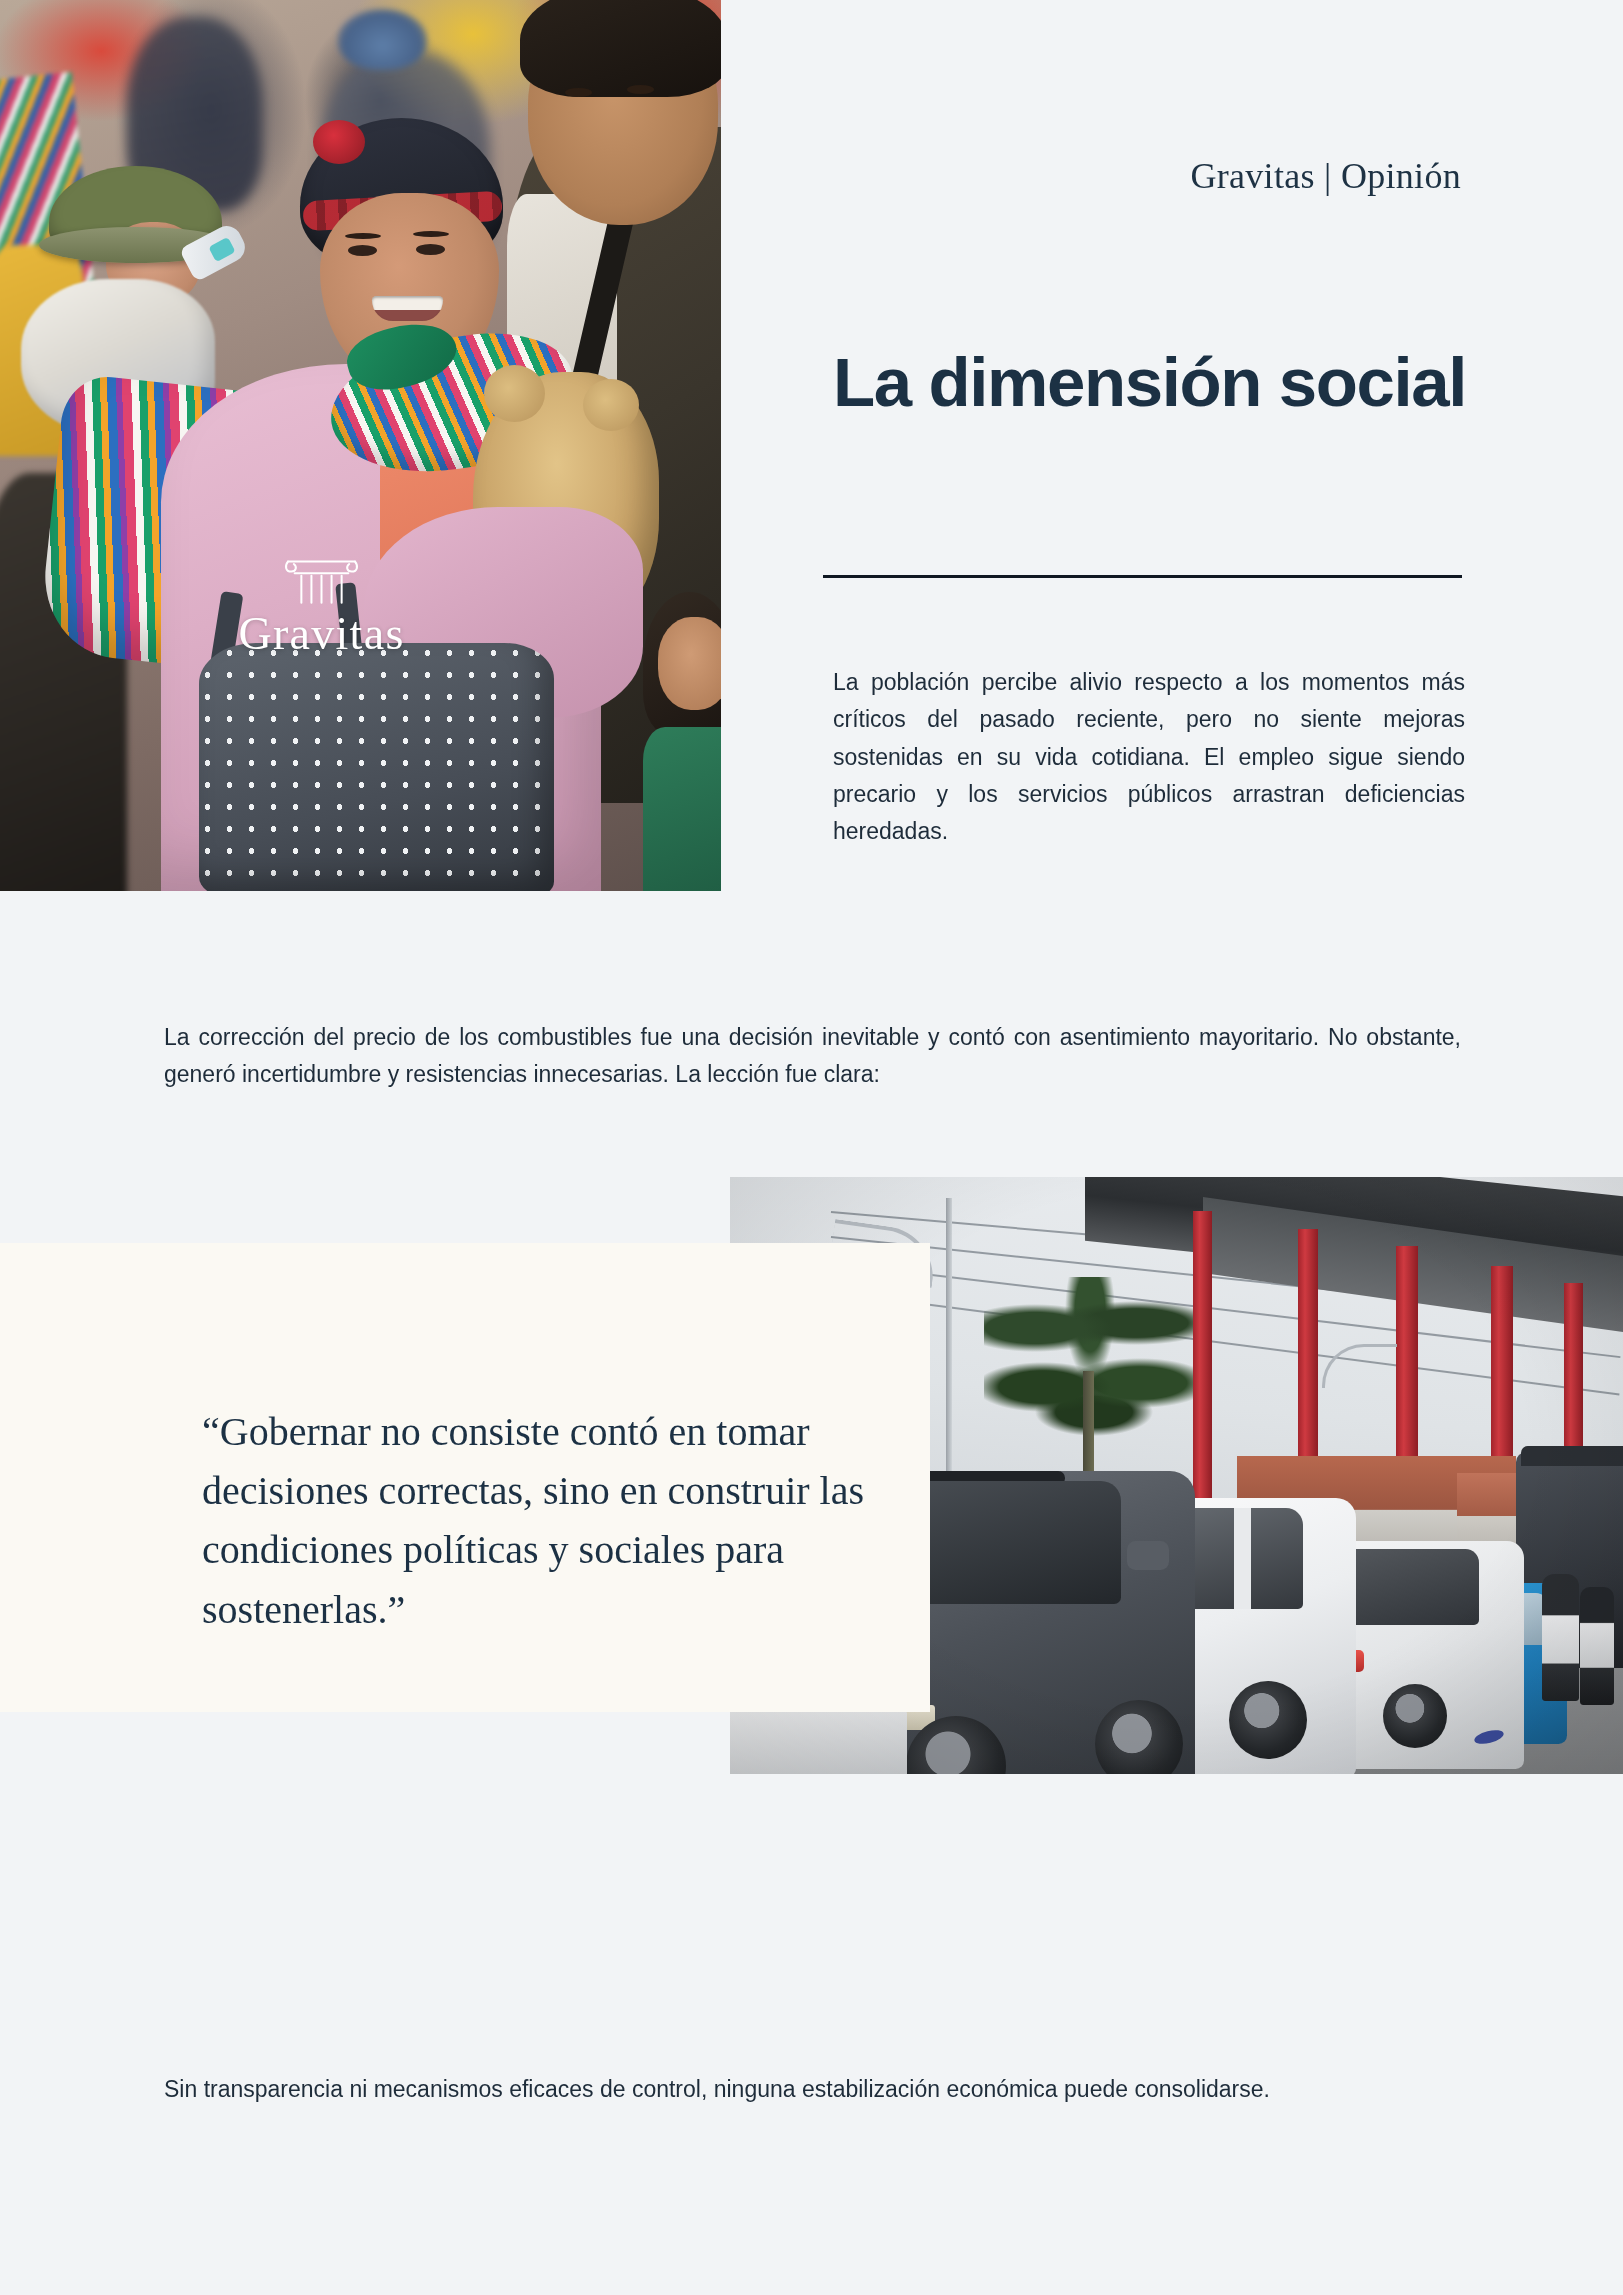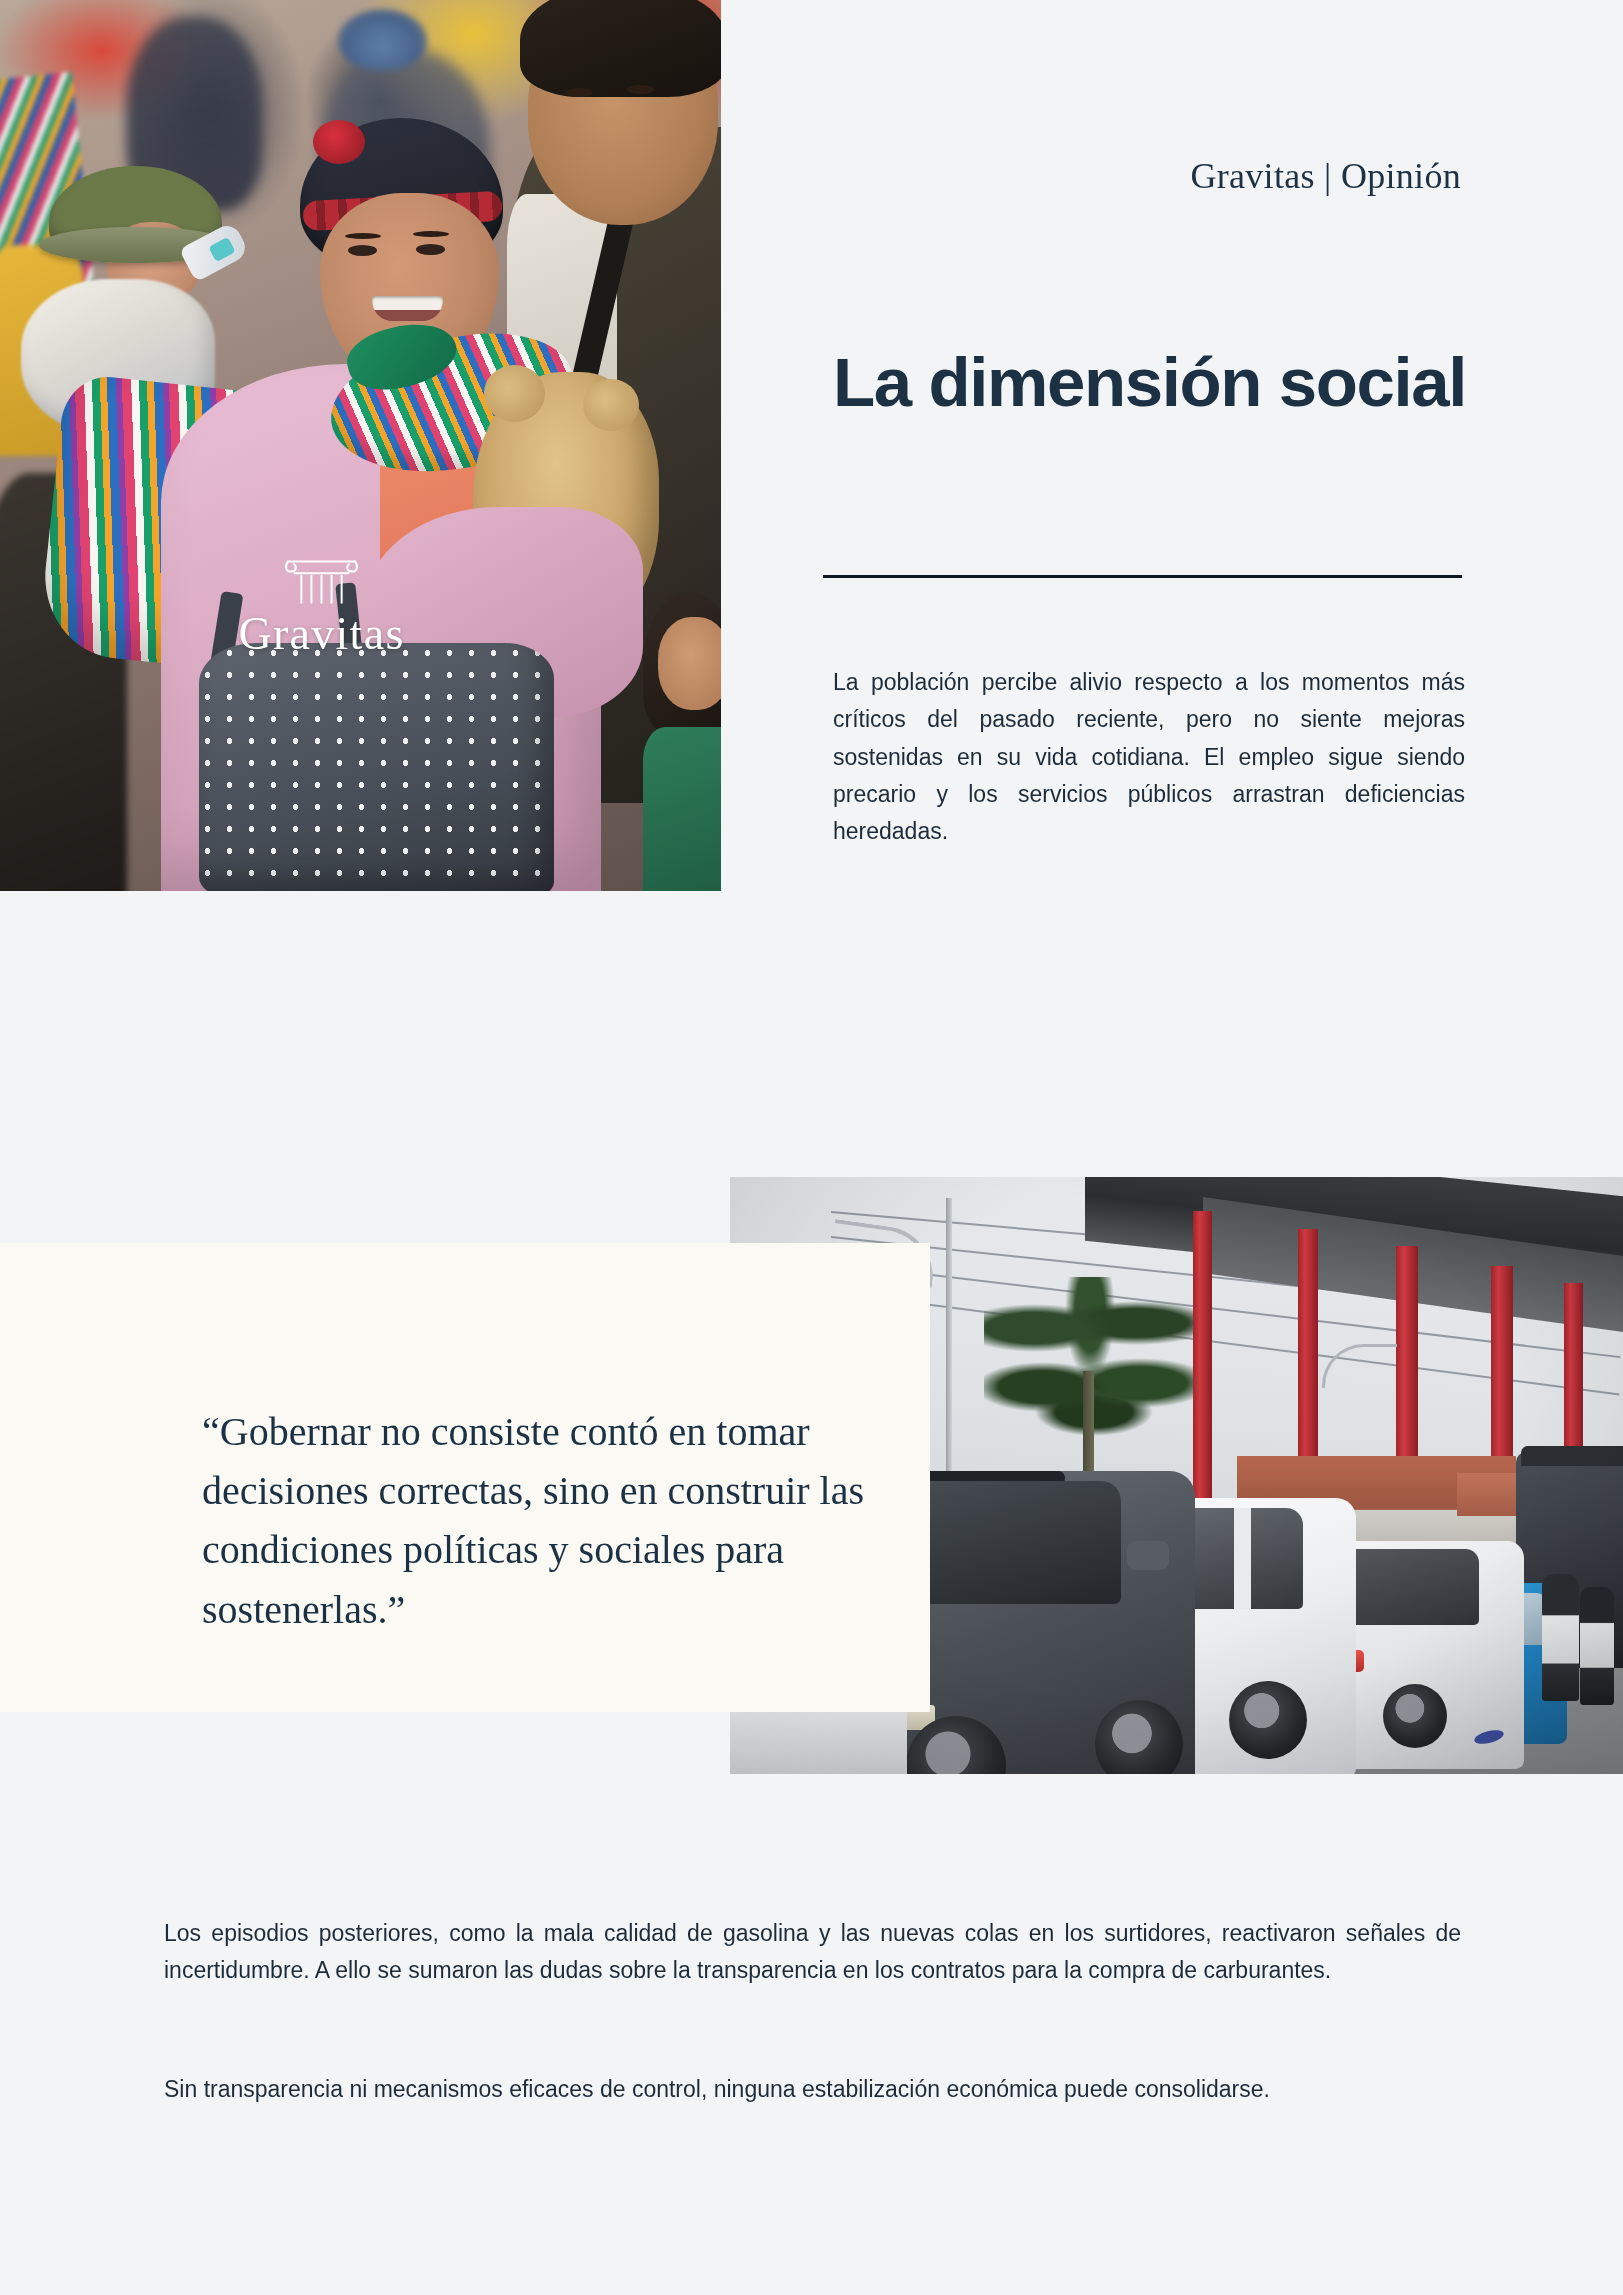--- a/index.html
+++ b/index.html
@@ -663,20 +663,21 @@
       </svg>
     </span>
     <span class="wm-text">Gravitas</span>
   </div>
 
   <div class="kicker">Gravitas | Opinión</div>
   <h1 class="headline">La dimensión social</h1>
   <div class="rule"></div>
   <p class="lede">La población percibe alivio respecto a los momentos más críticos del pasado reciente, pero no siente mejoras sostenidas en su vida cotidiana. El empleo sigue siendo precario y los servicios públicos arrastran deficiencias heredadas.</p>
 
+  <p class="para1">La corrección del precio de los combustibles fue una decisión inevitable y contó con asentimiento mayoritario. No obstante, generó incertidumbre y resistencias innecesarias. La lección fue clara:</p>
 
   <div class="gas-photo">
     <div class="g g-sky"></div>
     <div class="g g-ground"></div>
     <div class="g g-wire w1"></div>
     <div class="g g-wire w2"></div>
     <div class="g g-wire w3"></div>
     <div class="g g-wire w4"></div>
     <div class="g g-wirepole"></div>
     <div class="g g-lamp"></div>
@@ -716,17 +717,16 @@
     <div class="g g-wheel wh2"></div>
     <div class="g g-wheel wh1"></div>
     <div class="g g-truck-front"></div>
     <div class="g g-litter"></div>
     <div class="g g-vignette"></div>
   </div>
 
   <div class="quote-card"></div>
   <blockquote class="quote-text">“Gobernar no consiste contó en tomar decisiones correctas, sino en construir las condiciones políticas y sociales para sostenerlas.”</blockquote>
 
-  <p class="para2">Los episodios posteriores, como la mala calidad de gasolina y las nuevas colas en los surtidores, reactivaron señales de incertidumbre. A ello se sumaron las dudas sobre la transparencia en los contratos para la compra de carburantes.</p>
   <p class="para3">Sin transparencia ni mecanismos eficaces de control, ninguna estabilización económica puede consolidarse.</p>
 
 </div>
 
 
 </body></html>

